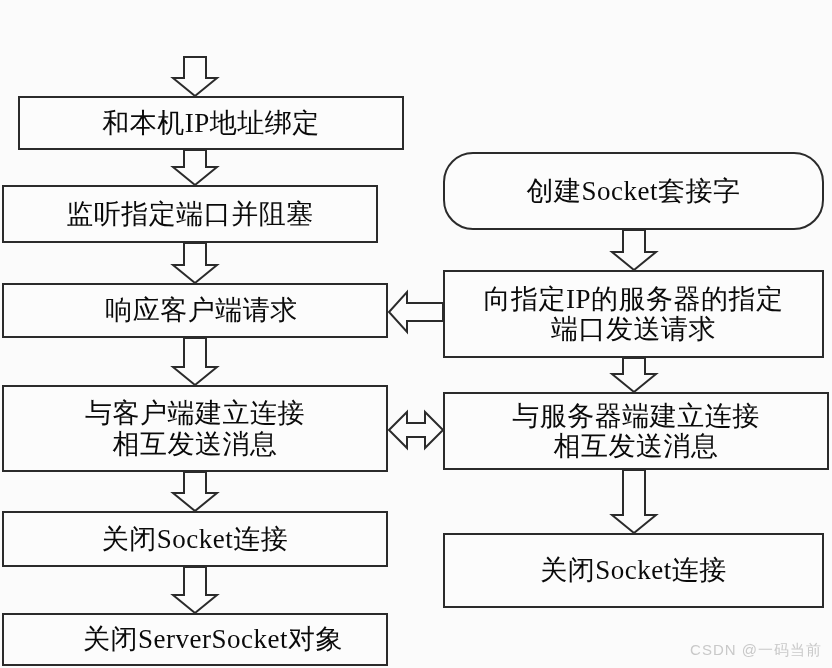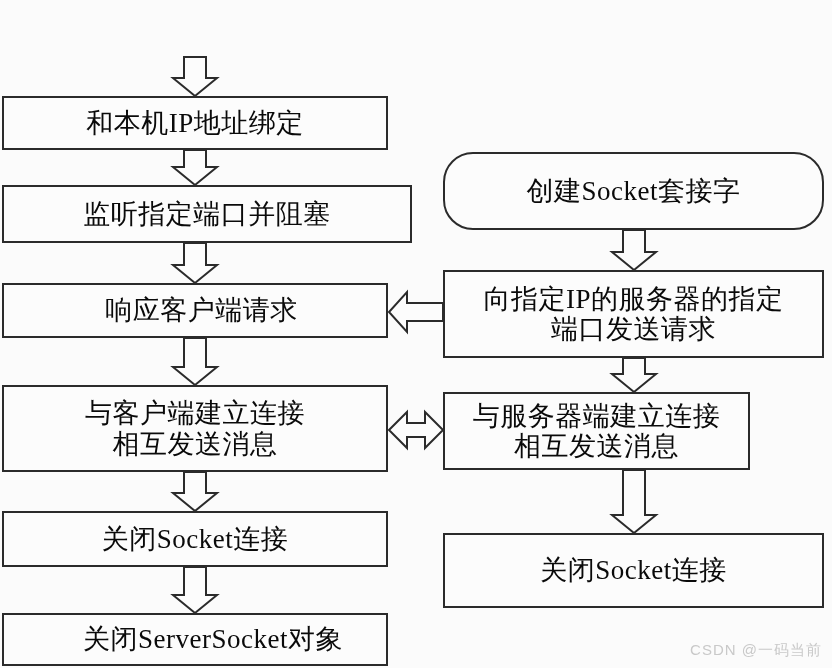--- a/index.html
+++ b/index.html
@@ -78,25 +78,25 @@
 
       <polygon points="623,470 645,470 645,515 656,515 634,533 612,515 623,515"></polygon>
 
       <polygon points="443,303 443,321 407,321 407,332 389,312 407,292 407,303"></polygon>
 
       <polygon points="389,430 407,412 407,423 425,423 425,412 443,430 425,448 425,437 407,437 407,448"></polygon>
     </g>
   </svg>
 
 
-  <div class="node" style="left:2px; top:96px; width:386px; height:54px; font-size:27px;">
+  <div class="node" style="left:18px; top:96px; width:386px; height:54px; font-size:27px;">
     <span class="line">和本机IP地址绑定</span>
   </div>
 
-  <div class="node" style="left:2px; top:185px; width:410px; height:58px; font-size:27px;">
+  <div class="node" style="left:2px; top:185px; width:376px; height:58px; font-size:27px;">
     <span class="line">监听指定端口并阻塞</span>
   </div>
 
   <div class="node" style="left:2px; top:283px; width:386px; height:55px; font-size:27px;padding-left:13px;">
     <span class="line">响应客户端请求</span>
   </div>
 
   <div class="node" style="left:2px; top:385px; width:386px; height:87px; font-size:27px;">
     <span class="line">与客户端建立连接</span>
     <span class="line">相互发送消息</span>
@@ -112,21 +112,21 @@
 
   <div class="node" style="left:443px; top:152px; width:381px; height:78px; font-size:27px;border-radius:30px;">
     <span class="line">创建Socket套接字</span>
   </div>
 
   <div class="node" style="left:443px; top:270px; width:381px; height:88px; font-size:27px;">
     <span class="line">向指定IP的服务器的指定</span>
     <span class="line">端口发送请求</span>
   </div>
 
-  <div class="node" style="left:443px; top:392px; width:307px; height:78px; font-size:27px;">
+  <div class="node" style="left:443px; top:392px; width:386px; height:78px; font-size:27px;">
     <span class="line">与服务器端建立连接</span>
     <span class="line">相互发送消息</span>
   </div>
 
   <div class="node" style="left:443px; top:533px; width:381px; height:75px; font-size:27px;">
     <span class="line">关闭Socket连接</span>
   </div>
 
   <div class="watermark">CSDN @一码当前</div>
 

